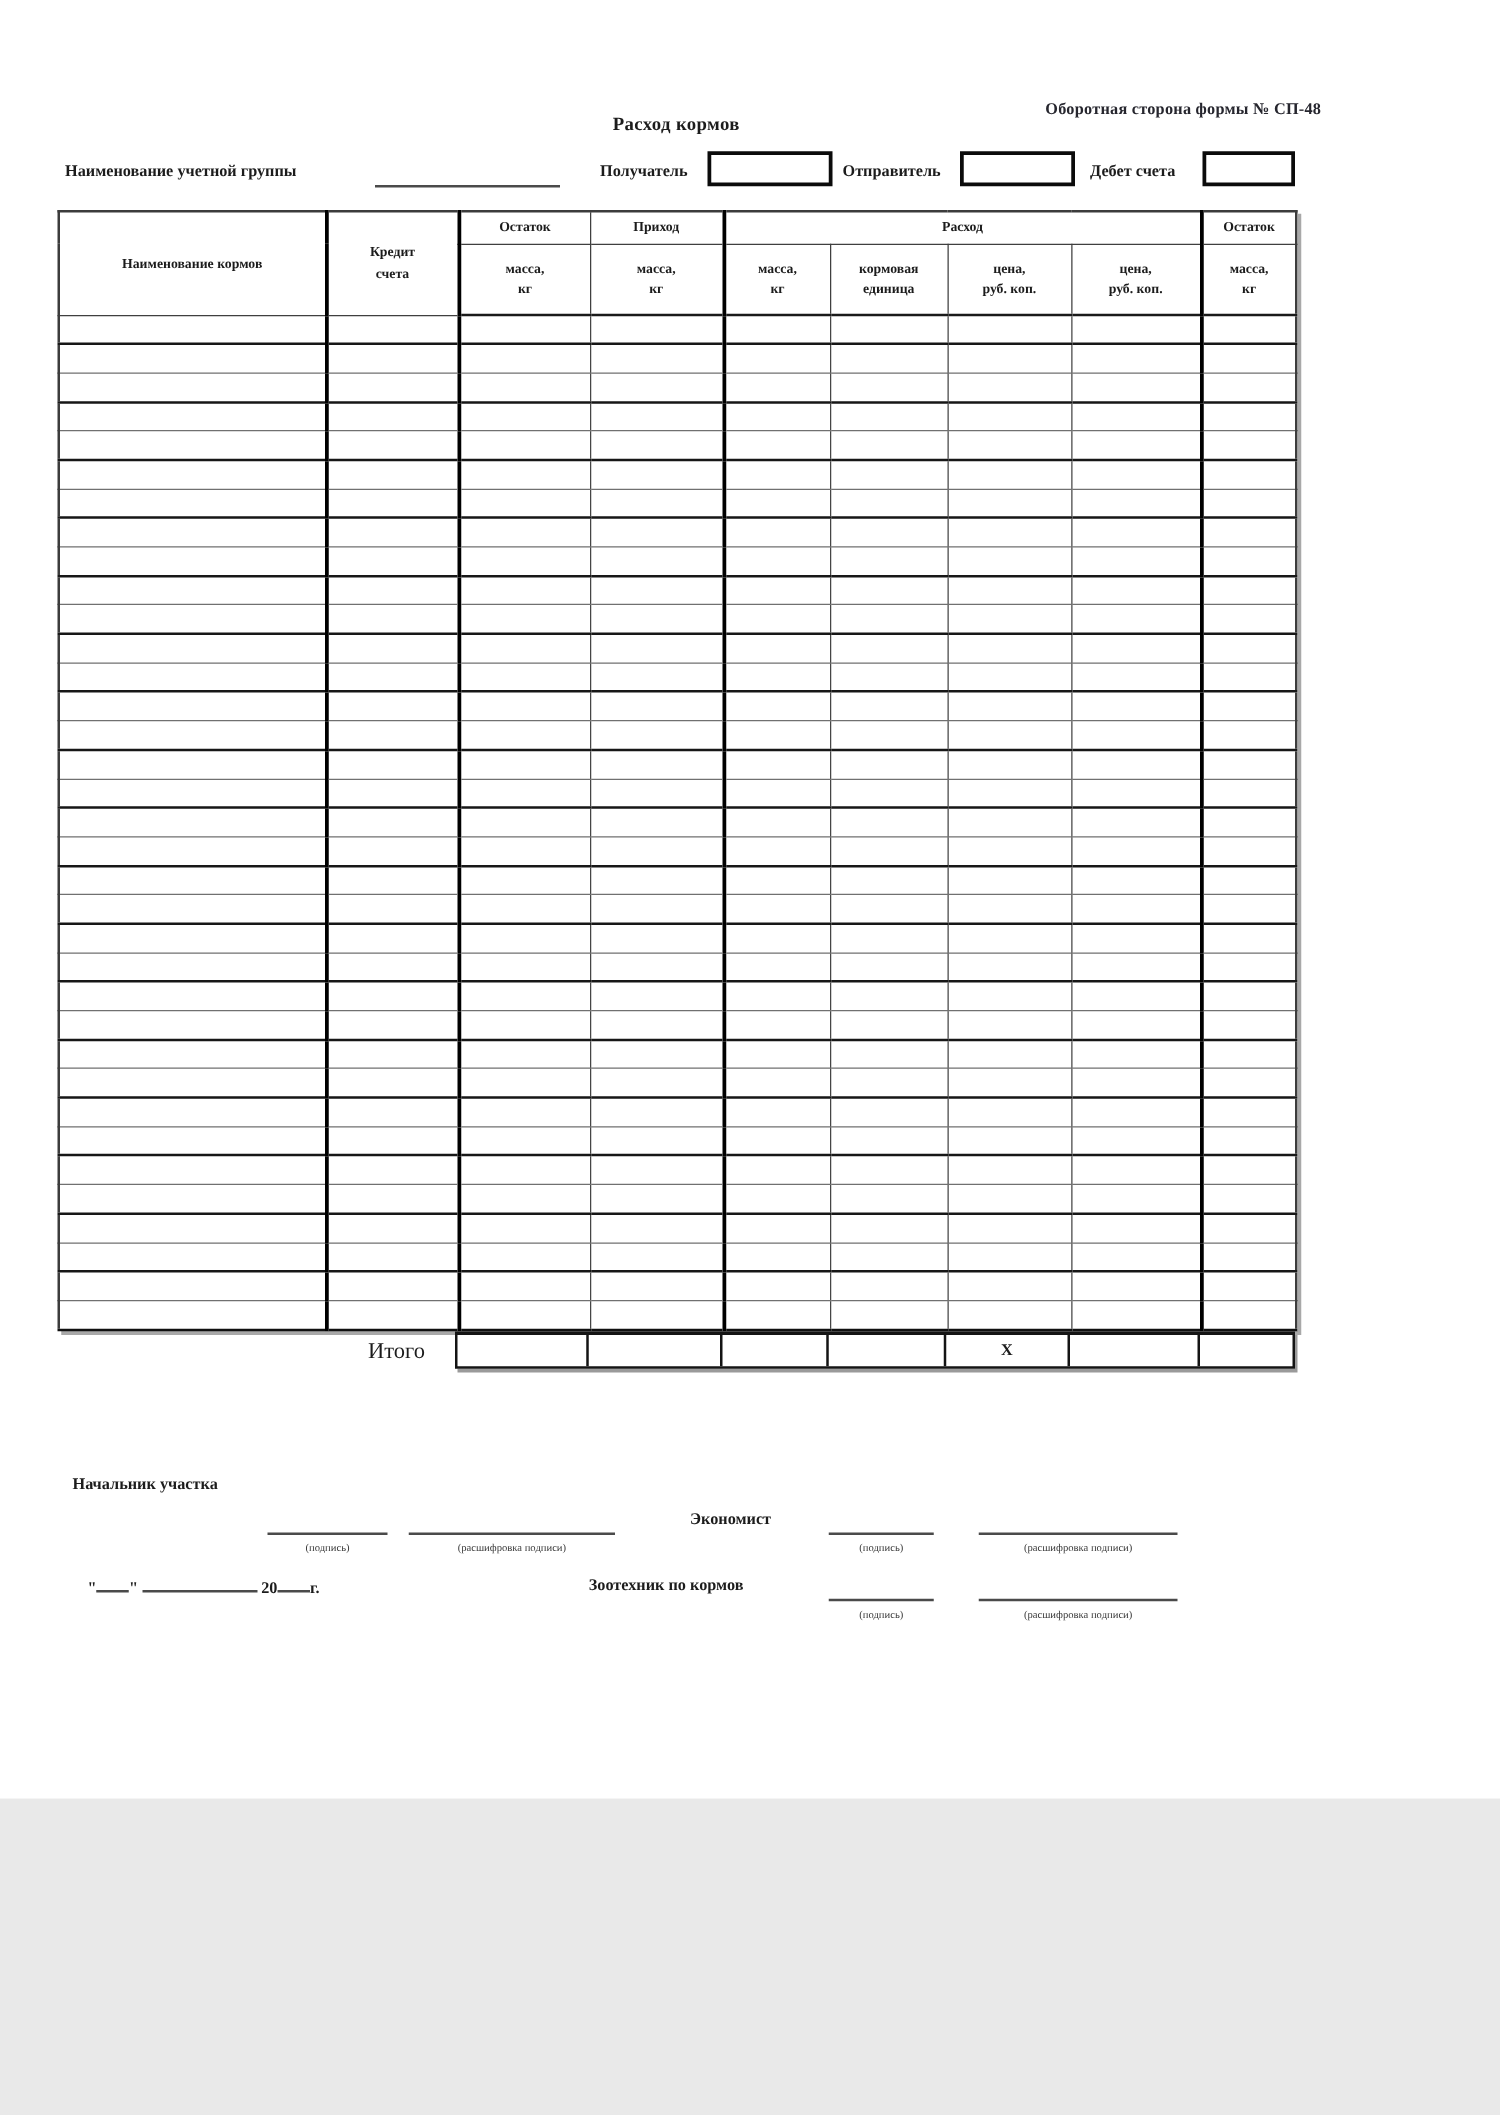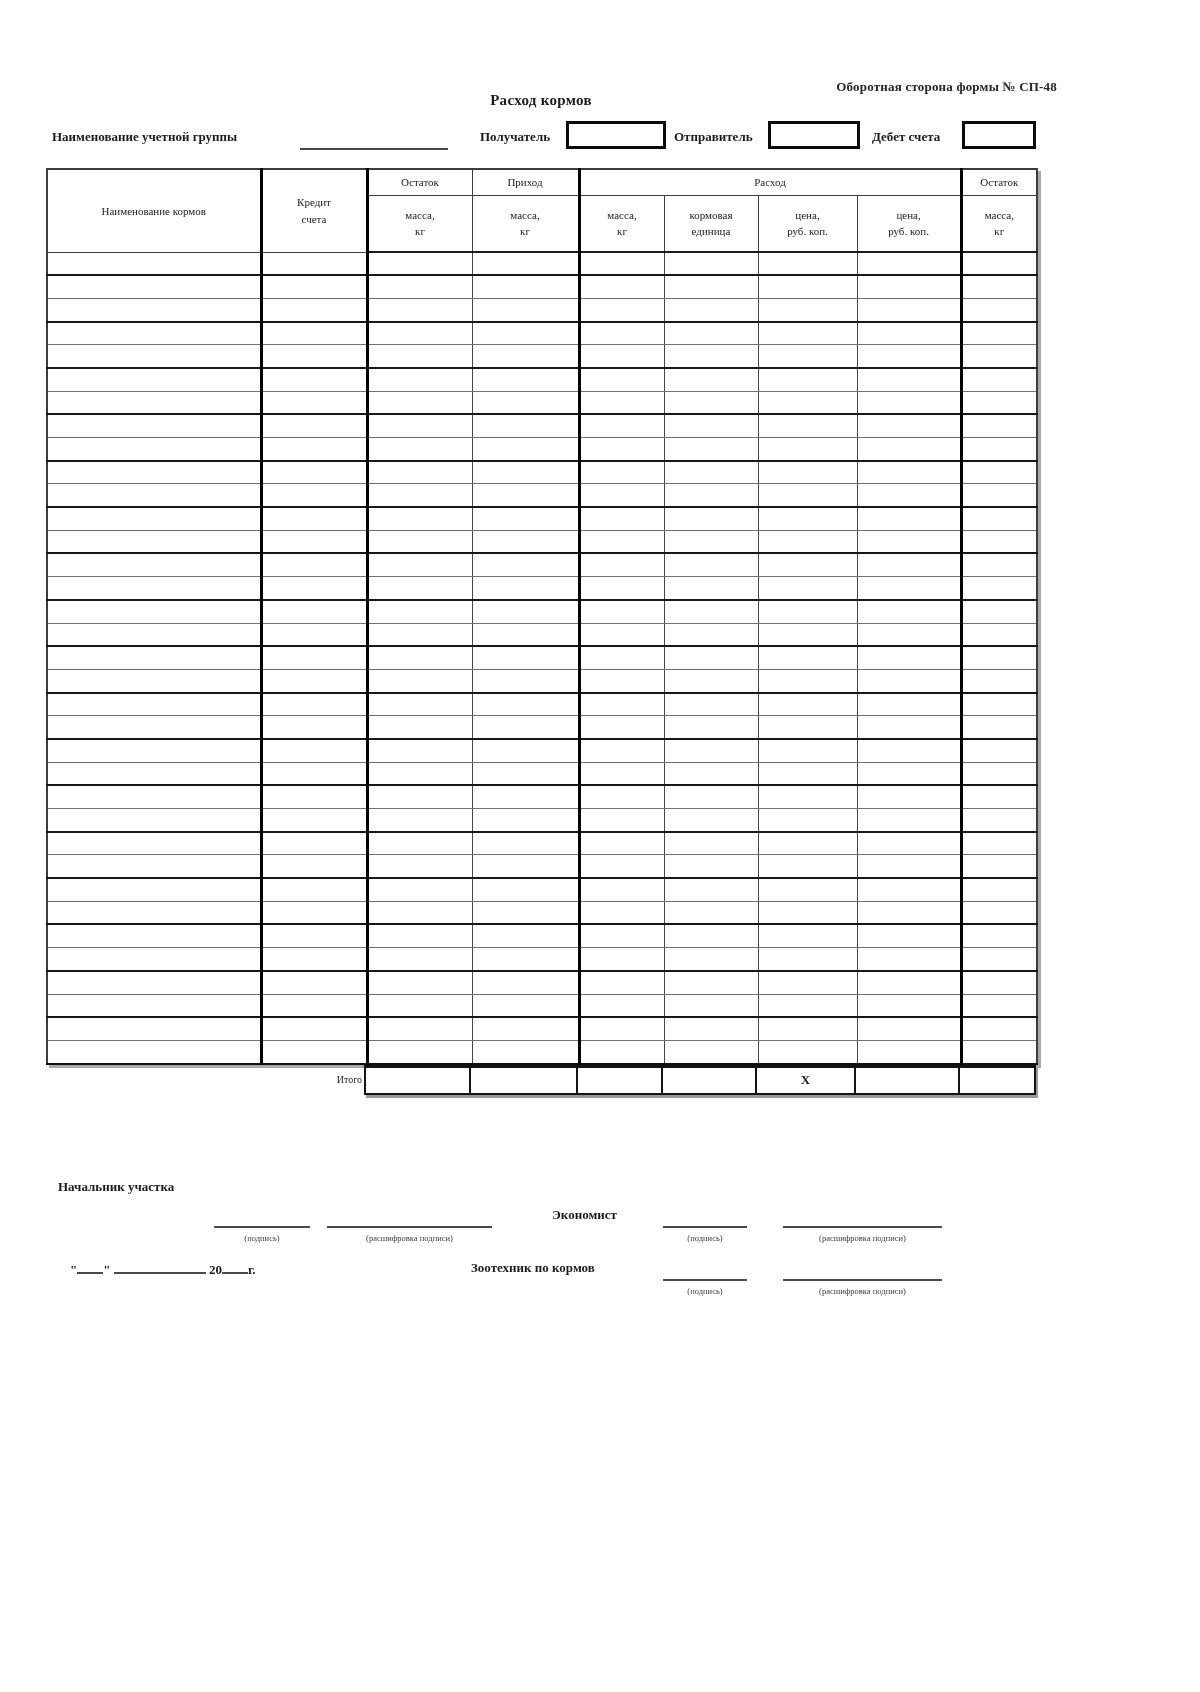--- a/index.html
+++ b/index.html
@@ -1,18 +1,18 @@
 <!DOCTYPE html>
 <html><head>
 <meta charset="utf-8">
 <style>
   * { margin:0; padding:0; box-sizing:border-box; }
   html,body { background:#e9e9e9; }
   .page {
-    position:relative; width:1200px; height:1692px; background:#ffffff;
+    position:relative; width:1200px; height:1439px; background:#ffffff;
     margin:0 auto; font-family:"Liberation Serif", serif; color:#1c1c1c;
     overflow:hidden;
   }
   
   .form-note {
     position:absolute; top:79px; right:143px;
     font-size:13px; font-weight:bold; color:#26262e; letter-spacing:.2px;
   }
   .doc-title {
     position:absolute; top:92px; left:46px; width:990px; text-align:center;
@@ -23,39 +23,39 @@
   .fline  { top:132px; height:18px; }
   .fbox   { position:absolute; top:121px; height:28px; border:3px solid #0b0b0b; background:#fff; }
 
   
   .tablewrap { position:absolute; left:46px; top:168px; width:990px; }
   table.grid {
     width:990px; border-collapse:collapse; table-layout:fixed;
     border:2px solid #3c3c3c; box-shadow:3px 3px 0 #a8a8a8;
   }
   table.grid th {
-    border:1px solid #3f3f3f; font-weight:normal; font-size:11px;
+    border:1px solid #3f3f3f; font-weight:bold; font-size:11px;
     text-align:center; vertical-align:middle; white-space:pre-line;
     line-height:1.5; padding:1px;
   }
   th.name-h { font-size:12px;margin-top:12px; }
   thead tr.grp th { height:26px; }
   thead tr.sub th { height:57px; border-bottom:2px solid #1a1a1a; }
   table.grid td { border:1px solid #454545; height:23.2px; }
   tbody tr:nth-child(odd)  td { border-bottom:2px solid #171717; }
   tbody tr:nth-child(even) td { border-bottom:1px solid #707070; }
   .bl-thick { border-left:3px solid #000 !important; }
   .br-thick { border-right:3px solid #000 !important; }
   tbody tr:last-child td { border-bottom:2px solid #101010; }
 
   
   .itogo { display:flex; width:990px; }
   .itogo-label {
-    width:320px; text-align:right; padding-right:2px;
-    font-size:10px; line-height:30px;
+    width:320px; text-align:right; padding-right:24px;
+    font-size:18px; line-height:30px;
   }
   .itogo-cells {
     display:flex; border:2px solid #141414; border-top-width:3px;
     box-shadow:2px 3px 0 #9a9a9a; height:30px; background:#fff;
   }
   .itogo-cell {
     border-right:2px solid #141414; height:100%;
     display:flex; align-items:center; justify-content:center;
     font-size:13px; font-weight:bold;
   }

